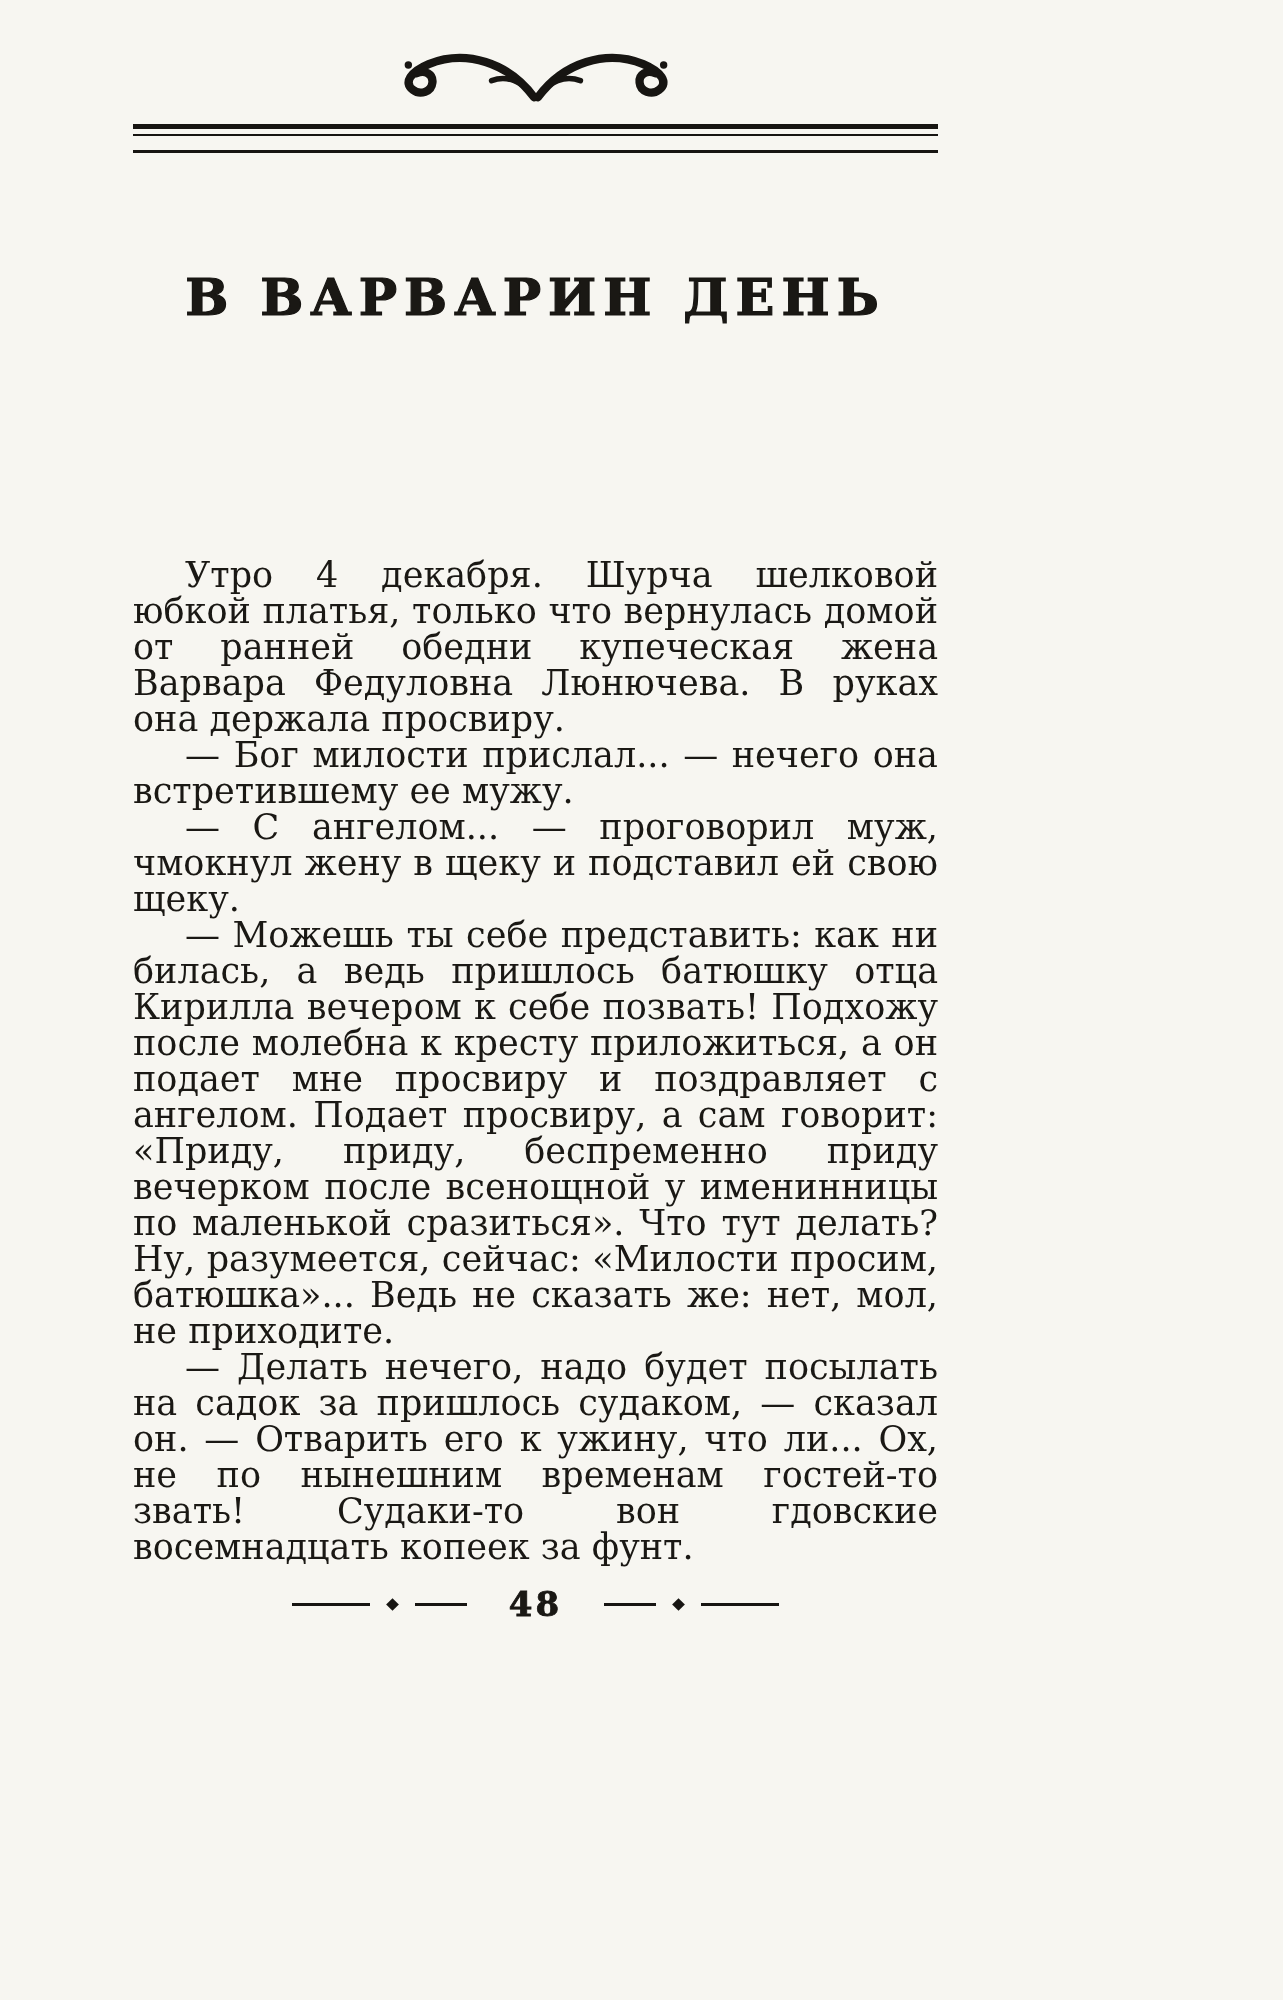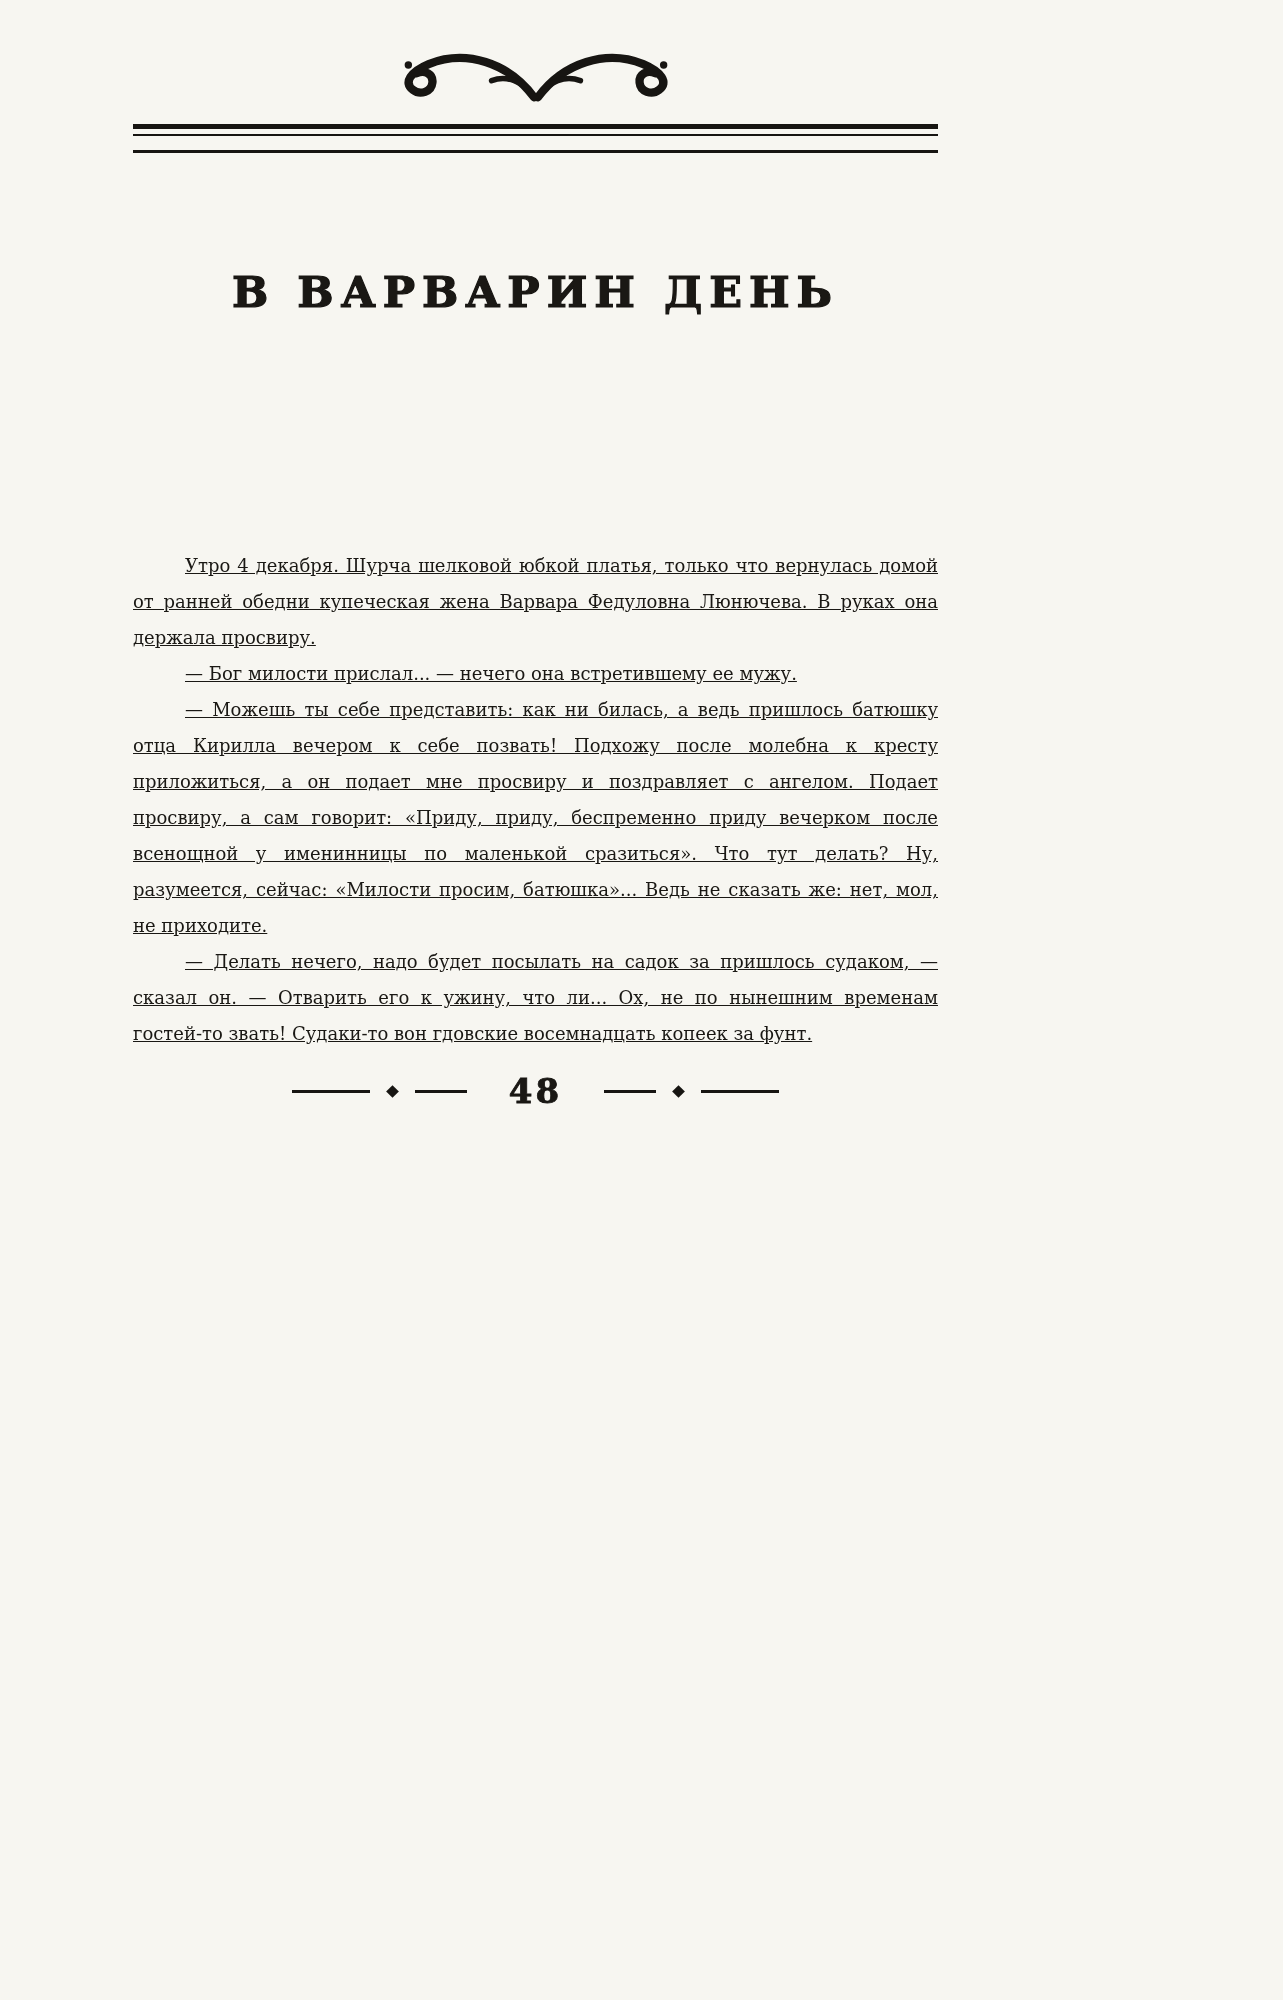--- a/index.html
+++ b/index.html
@@ -31,34 +31,33 @@
   .rules {
     margin-top: 6px;
   }
   .rule-thick  { height: 5px; background: #171512; }
   .rule-thin   { height: 2px; background: #171512; margin-top: 5px; }
   .rule-bottom { height: 3px; background: #171512; margin-top: 14px; }
   
   .chapter-title {
     margin: 116px 0 0 0;
     text-align: center;
-    font-size: 43px;
+    font-size: 51px;
     line-height: 1.1;
     font-weight: bold;
     letter-spacing: 7px;
     -webkit-text-stroke: 1.2px #171512;
     white-space: nowrap;
   }
   
   .body-text {
     margin-top: 232px;
-    font-size: 18px;
+    font-size: 35px;
     line-height: 36px;
     text-align: justify;
-    text-decoration: underline;
   }
   .body-text p {
     margin: 0;
     text-indent: 52px;
   }
   
   .footer {
     margin-top: 22px;
     display: flex;
     align-items: center;
@@ -115,20 +114,21 @@
       <div class="rule-thick"></div>
       <div class="rule-thin"></div>
       <div class="rule-bottom"></div>
     </div>
 
     <h1 class="chapter-title">В ВАРВАРИН ДЕНЬ</h1>
 
     <div class="body-text">
       <p>Утро 4 декабря. Шурча шелковой юбкой платья, только что вернулась домой от ранней обедни купеческая жена Варвара Федуловна Люнючева. В руках она держала просвиру.</p>
       <p>— Бог милости прислал... — нечего она встретившему ее мужу.</p>
+      <p>— С ангелом... — проговорил муж, чмокнул жену в щеку и подставил ей свою щеку.</p>
       <p>— Можешь ты себе представить: как ни билась, а ведь пришлось батюшку отца Кирилла вечером к себе позвать! Подхожу после молебна к кресту приложиться, а он подает мне просвиру и поздравляет с ангелом. Подает просвиру, а сам говорит: «Приду, приду, беспременно приду вечерком после всенощной у именинницы по маленькой сразиться». Что тут делать? Ну, разумеется, сейчас: «Милости просим, батюшка»... Ведь не сказать же: нет, мол, не приходите.</p>
       <p>— Делать нечего, надо будет посылать на садок за пришлось судаком, — сказал он. — Отварить его к ужину, что ли... Ох, не по нынешним временам гостей-то звать! Судаки-то вон гдовские восемнадцать копеек за фунт.</p>
     </div>
 
     <div class="footer">
       <div class="fline long"></div>
       <div class="fdiamond"></div>
       <div class="fline short"></div>
       <div class="page-number">48</div>
       <div class="fline short"></div>

